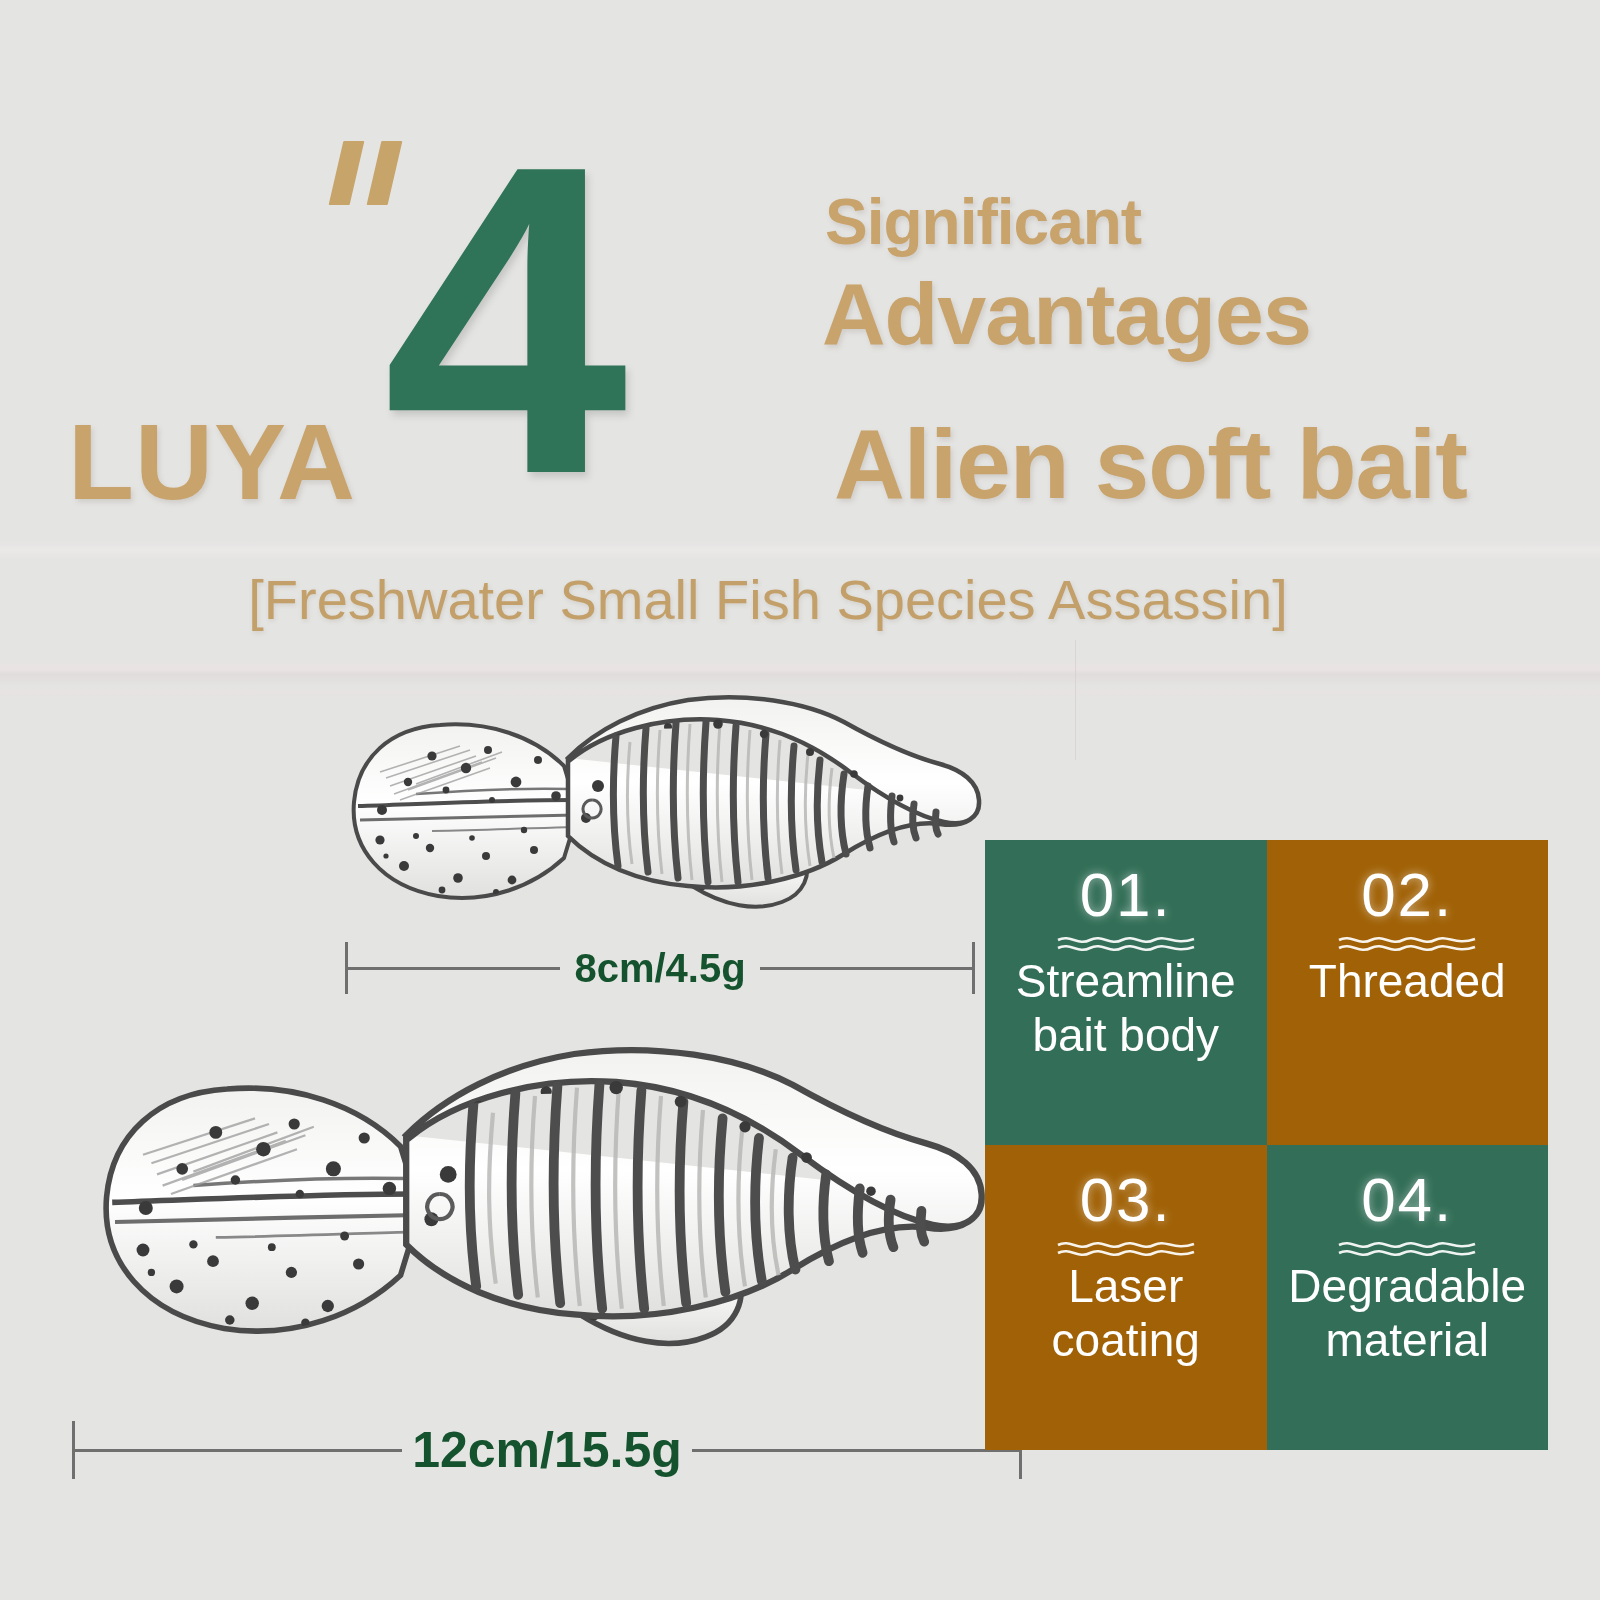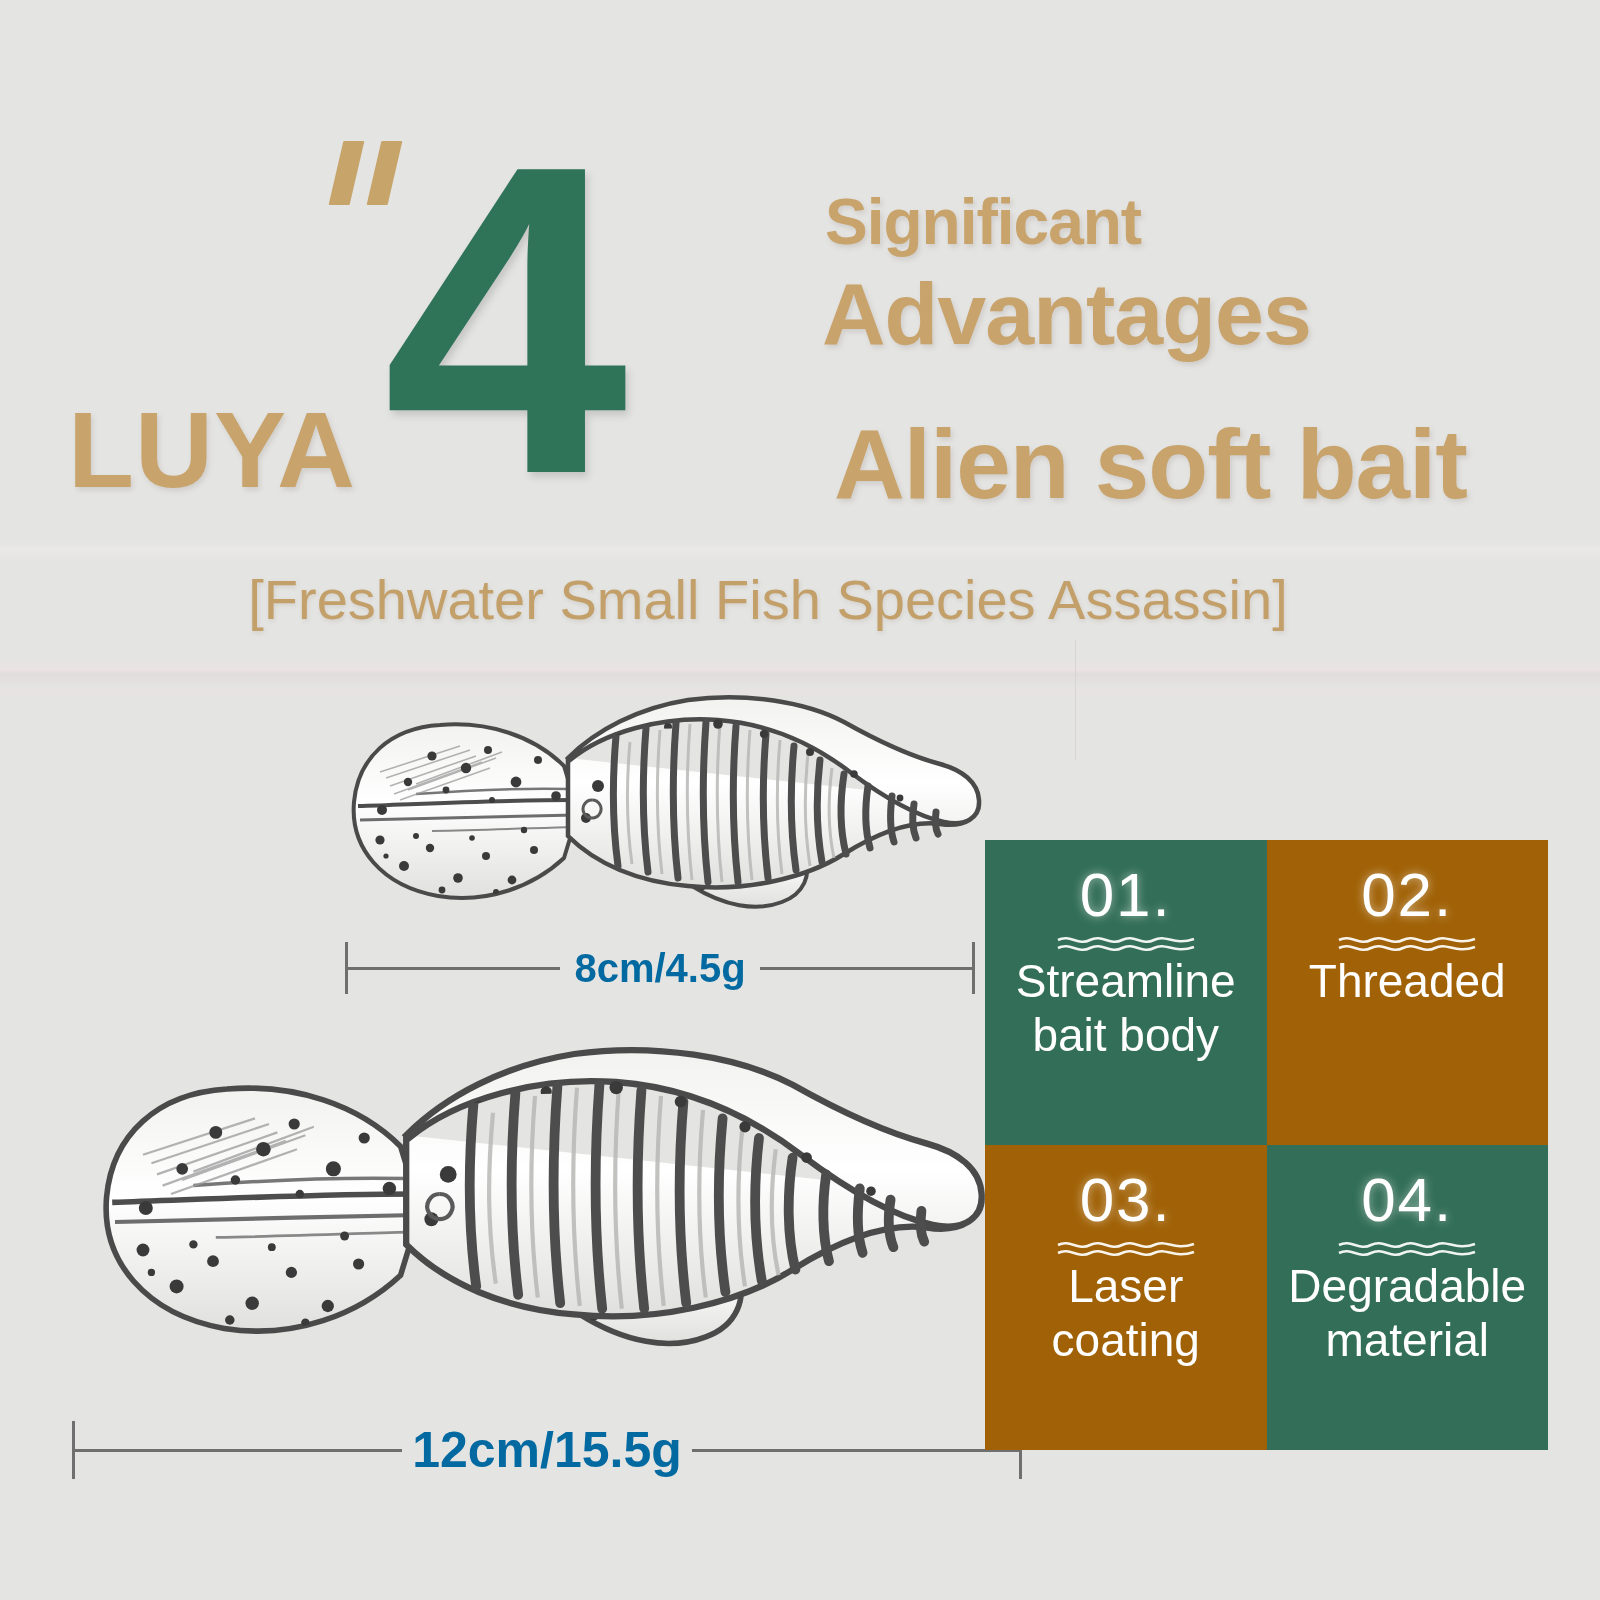--- a/index.html
+++ b/index.html
@@ -109,21 +109,21 @@
   }
   .line-advantages {
     left: 822px;
     top: 268px;
     font-size: 88px;
     line-height: 92px;
     letter-spacing: -1px;
   }
   .line-luya {
     left: 68px;
-    top: 394px;
+    top: 406px;
     font-size: 108px;
     line-height: 112px;
     letter-spacing: 1px;
   }
   .line-alien {
     left: 834px;
     top: 412px;
     font-size: 98px;
     line-height: 104px;
     letter-spacing: -1px;
@@ -166,21 +166,21 @@
   }
   .dim-small .cap { height: 52px; }
   .dim-large .cap { height: 58px; }
   .dim .rule {
     flex: 1 1 auto;
     height: 3px;
     background: #6f6f6f;
   }
   .dim .dim-label {
     flex: 0 0 auto;
-    color: #0369a1;
+    color: #14532d;
     font-weight: bold;
     font-family: "Liberation Sans", sans-serif;
     white-space: nowrap;
   }
   .dim-small .dim-label { font-size: 40px; padding: 0 14px; }
   .dim-large .dim-label { font-size: 50px; padding: 0 10px; }
 
   
   .feature-grid {
     position: absolute;

